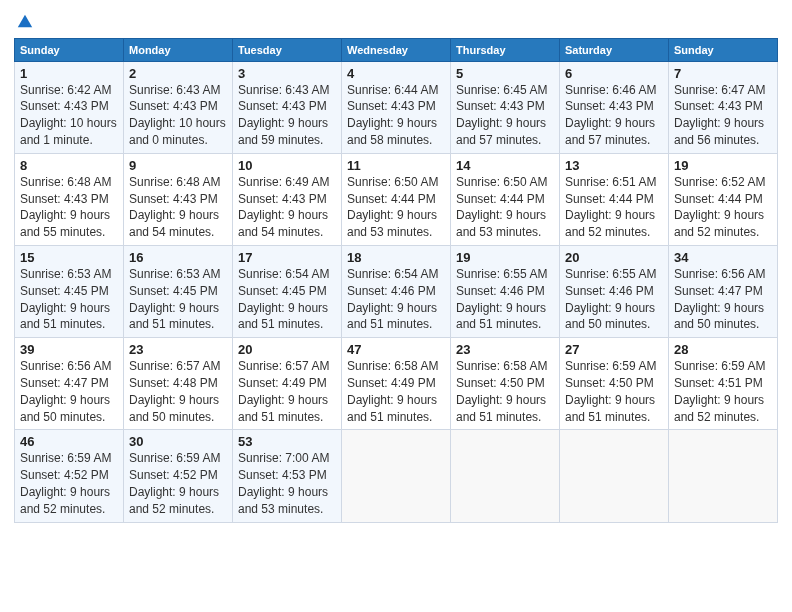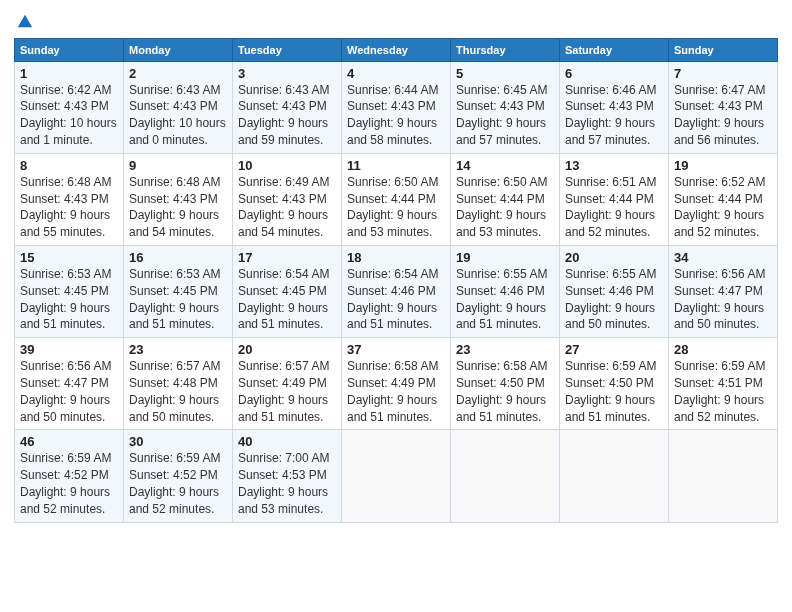--- a/index.html
+++ b/index.html
@@ -229,21 +229,21 @@
           </td>
           <td>
             <span class="day-num">23</span>
             <div class="day-detail">Sunrise: 6:57 AM<br>Sunset: 4:48 PM<br>Daylight: 9 hours and 50 minutes.</div>
           </td>
           <td>
             <span class="day-num">20</span>
             <div class="day-detail">Sunrise: 6:57 AM<br>Sunset: 4:49 PM<br>Daylight: 9 hours and 51 minutes.</div>
           </td>
           <td>
-            <span class="day-num">37</span>
+            <span class="day-num">47</span>
             <div class="day-detail">Sunrise: 6:58 AM<br>Sunset: 4:49 PM<br>Daylight: 9 hours and 51 minutes.</div>
           </td>
           <td>
             <span class="day-num">23</span>
             <div class="day-detail">Sunrise: 6:58 AM<br>Sunset: 4:50 PM<br>Daylight: 9 hours and 51 minutes.</div>
           </td>
           <td>
             <span class="day-num">27</span>
             <div class="day-detail">Sunrise: 6:59 AM<br>Sunset: 4:50 PM<br>Daylight: 9 hours and 51 minutes.</div>
           </td>
@@ -255,21 +255,21 @@
         <tr>
           <td>
             <span class="day-num">46</span>
             <div class="day-detail">Sunrise: 6:59 AM<br>Sunset: 4:52 PM<br>Daylight: 9 hours and 52 minutes.</div>
           </td>
           <td>
             <span class="day-num">30</span>
             <div class="day-detail">Sunrise: 6:59 AM<br>Sunset: 4:52 PM<br>Daylight: 9 hours and 52 minutes.</div>
           </td>
           <td>
-            <span class="day-num">40</span>
+            <span class="day-num">53</span>
             <div class="day-detail">Sunrise: 7:00 AM<br>Sunset: 4:53 PM<br>Daylight: 9 hours and 53 minutes.</div>
           </td>
           <td class="empty-cell"></td>
           <td class="empty-cell"></td>
           <td class="empty-cell"></td>
           <td class="empty-cell"></td>
         </tr>
       </tbody>
   </table>
 </div>

